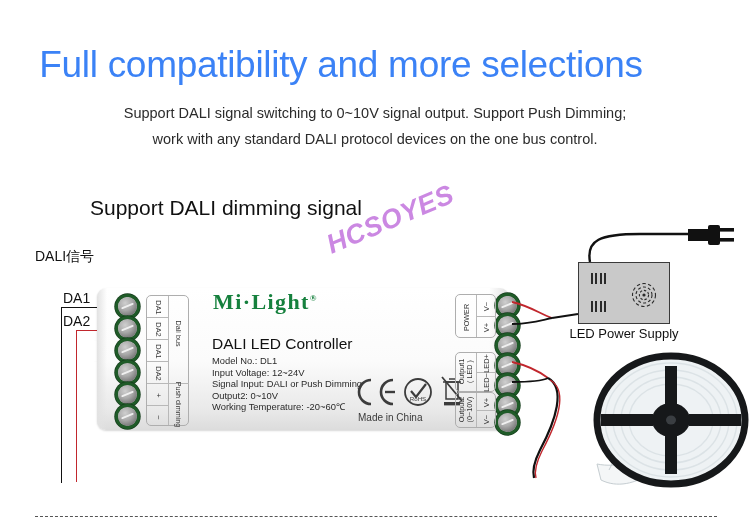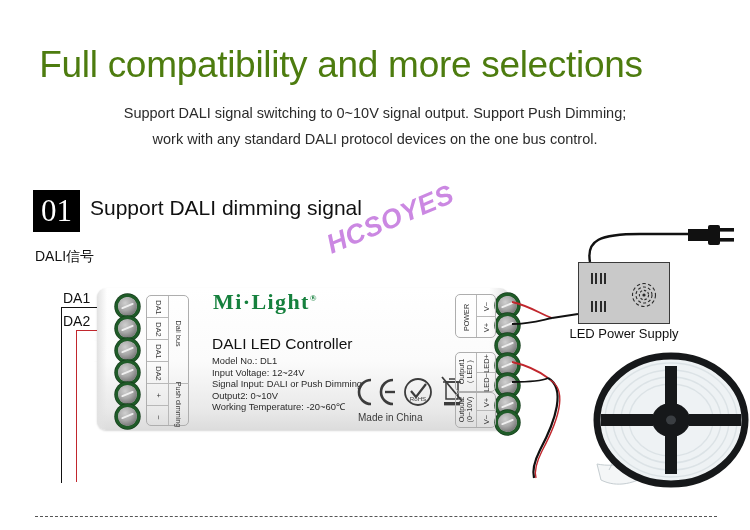--- a/index.html
+++ b/index.html
@@ -21,21 +21,21 @@
 
   
   .headline {
     position: absolute;
     left: 0; top: 44px;
     width: 682px;
     text-align: center;
     font-size: 37px;
     font-weight: 400;
     letter-spacing: -0.3px;
-    color: #4d7c0f;
+    color: #3b82f6;
     white-space: nowrap;
   }
   .subline {
     position: absolute;
     left: 0;
     width: 750px;
     text-align: center;
     font-size: 14.5px;
     color: #2b2b2b;
     white-space: nowrap;
@@ -301,21 +301,20 @@
 </style>
 </head>
 <body>
 
 <div id="page">
 
   <div class="headline">Full compatibility and more selections</div>
   <div class="subline l1">Support DALI signal switching to 0~10V signal output. Support Push Dimming;</div>
   <div class="subline l2">work with any standard DALI protocol devices on the one bus control.</div>
 
-  <div class="sec-badge">01</div>
   <div class="sec-title">Support DALI dimming signal</div>
 
   <div class="dali-sig">DALI信号</div>
   <div class="da-lbl da1">DA1</div>
   <div class="da-lbl da2">DA2</div>
 
   <div class="wire-da1"></div>
   <div class="wire-da1-v"></div>
   <div class="wire-da1-b"></div>
   <div class="wire-da2"></div>

